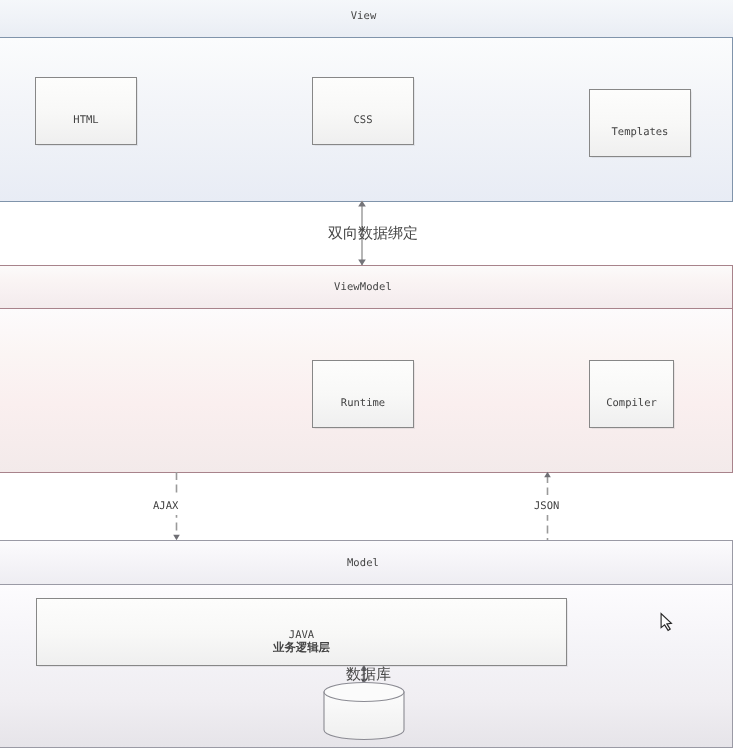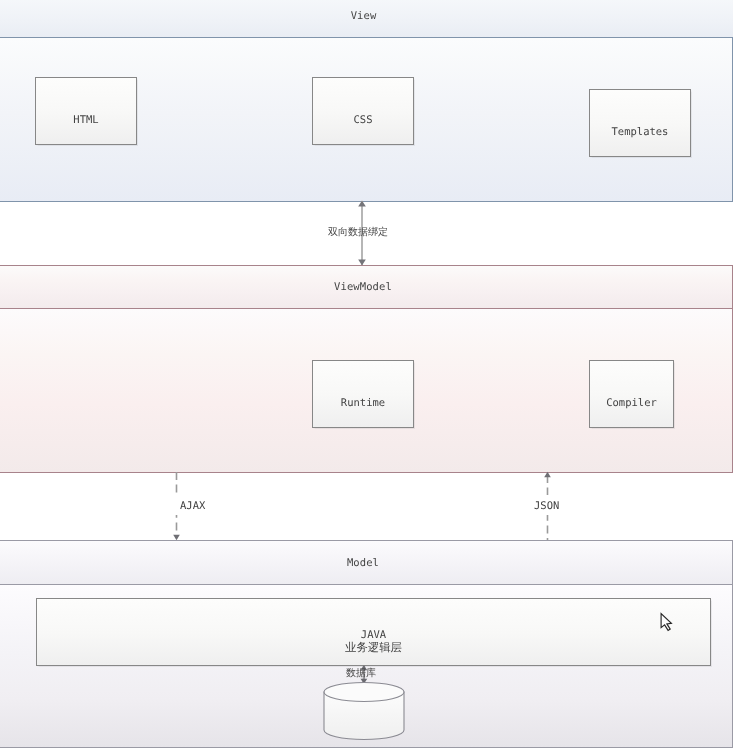--- a/index.html
+++ b/index.html
@@ -44,28 +44,28 @@
      border-bottom:1px solid #9a9aa5;border-right:1px solid #9a9aa5;}
 
   
   .nbox{position:absolute;box-sizing:border-box;border:1px solid #878787;
         background:linear-gradient(#fdfdfc 0%,#f8f8f7 52%,#efefef 100%);
         display:flex;align-items:center;justify-content:center;
         flex-direction:column;padding-top:18px;
         box-shadow:1.2px 1.2px 1px rgba(90,90,100,0.10);}
   .nbox span{font-size:10.5px;color:#424242;line-height:12px;
               transform:translateZ(0);}
-  .nbox span.cn{font-family:"DejaVu Sans",sans-serif;font-size:11.4px;line-height:13px;}
+  .nbox span.cn{font-family:"DejaVu Sans",sans-serif;font-size:11.4px;line-height:13px;font-weight:bold;}
 
   
   .conn{position:absolute;}
   .conn-label{position:absolute;font-size:10.5px;color:#424242;white-space:nowrap;
               transform:translateZ(0);}
   .label-mask{position:absolute;background:#ffffff;}
-  .cnlab{font-family:Liberation Serif, serif;font-size:10px;color:#474747;}
+  .cnlab{font-family:Liberation Serif, serif;font-size:15px;color:#474747;}
 
   #cursor{position:absolute;}
 </style>
 </head>
 <body>
 
 <div id="root">
 
   <div id="view-head" class="panel-head">
     <span class="ttl">View</span>
@@ -99,35 +99,35 @@
   </div>
   <div class="nbox" style="left:589px;top:360px;width:85px;height:68px;">
     <span>Compiler</span>
   </div>
 
   <svg class="conn" style="left:166px;top:470px;width:22px;height:72px;" viewBox="0 0 22 72">
     <path d="M10.5 2 L10.5 67" stroke="#9a9a9a" stroke-width="1.6" stroke-dasharray="8 4.6"></path>
     <path d="M10.5 70.2 L7.2 64.8 L13.8 64.8 Z" fill="#6f6f74"></path>
   </svg>
   <div class="label-mask" style="left:162px;top:495px;width:26px;height:20px;"></div>
-  <div class="conn-label" style="left:180px;top:500px;">AJAX</div>
+  <div class="conn-label" style="left:153px;top:500px;">AJAX</div>
 
   <svg class="conn" style="left:537px;top:470px;width:22px;height:72px;" viewBox="0 0 22 72">
     <path d="M10.5 5 L10.5 70" stroke="#9a9a9a" stroke-width="1.6" stroke-dasharray="8 4.6"></path>
     <path d="M10.5 1.8 L7.2 7.2 L13.8 7.2 Z" fill="#6f6f74"></path>
   </svg>
   <div class="label-mask" style="left:533px;top:495px;width:27px;height:20px;"></div>
   <div class="conn-label" style="left:534px;top:500px;">JSON</div>
 
   <div id="model-head" class="panel-head">
     <span class="ttl">Model</span>
   </div>
   <div id="model-body" class="panel-body"></div>
 
-  <div class="nbox" style="left:36px;top:598px;width:675px;height:68px;">
+  <div class="nbox" style="left:36px;top:598px;width:531px;height:68px;">
     <span>JAVA</span>
     <span class="cn">业务逻辑层</span>
   </div>
 
   <svg class="conn" style="left:353px;top:662px;width:22px;height:24px;" viewBox="0 0 22 24">
     <rect x="9.7" y="4" width="2.4" height="17" fill="#9b9b9f"></rect>
     <path d="M10.9 3.2 L7.5 8.3 L14.3 8.3 Z" fill="#6a6a70"></path>
     <path d="M10.9 21.8 L7.5 16.7 L14.3 16.7 Z" fill="#6a6a70"></path>
   </svg>
 

